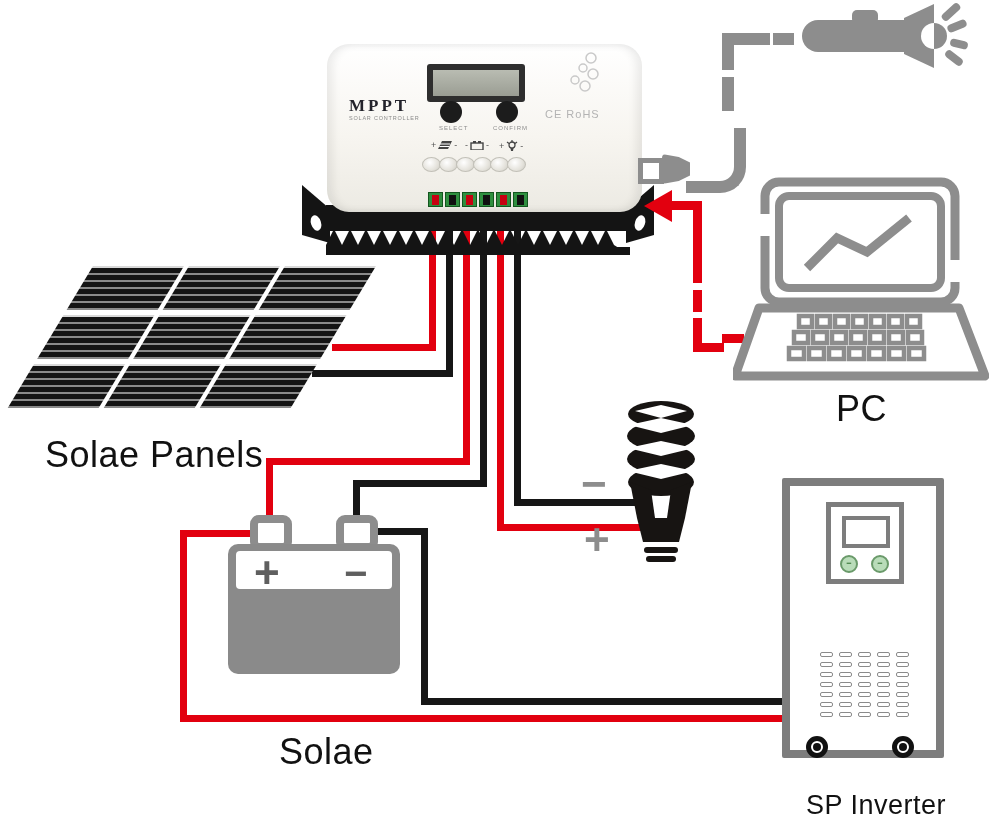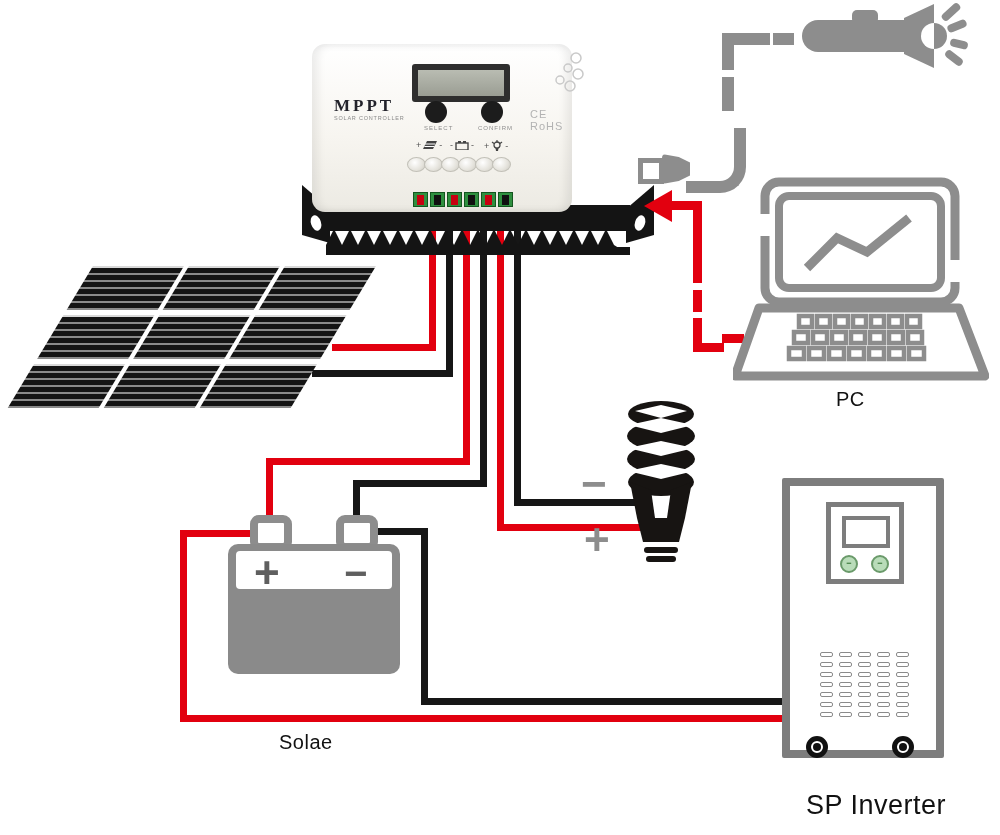--- a/index.html
+++ b/index.html
@@ -1,28 +1,28 @@
 <!DOCTYPE html>
 <html><head>
 <meta charset="utf-8">
 <style>
   html,body{margin:0;padding:0;background:#ffffff;font-family:"Liberation Sans",sans-serif;}
   #stage{position:relative;width:1000px;height:835px;background:#ffffff;overflow:hidden;}
   .abs{position:absolute;}
-  .label{position:absolute;color:#111;font-size:20px;letter-spacing:.5px;}
+  .label{position:absolute;color:#111;font-size:36px;letter-spacing:.5px;}
   
   .wire{position:absolute;}
   .wr{background:#e2000f;}
   .wk{background:#161616;}
   
   .gray{background:#8d8d8d;}
   
-  #ctrl-body{position:absolute;left:312px;top:44px;width:260px;height:168px;
+  #ctrl-body{position:absolute;left:327px;top:44px;width:315px;height:168px;
     background:linear-gradient(180deg,#ffffff 0%,#f7f5f0 55%,#eceae3 100%);
-    border-radius:13px;box-shadow:inset -6px 0 8px rgba(0,0,0,.07), inset 6px 0 8px rgba(0,0,0,.07);}
+    border-radius:22px;box-shadow:inset -6px 0 8px rgba(0,0,0,.07), inset 6px 0 8px rgba(0,0,0,.07);}
   #lcd{position:absolute;left:100px;top:20px;width:86px;height:26px;background:linear-gradient(180deg,#b9bcb2,#9a9d93);
     border:6px solid #2e2e2e;border-radius:3px;}
   .btn-circle{position:absolute;width:22px;height:22px;border-radius:50%;background:#1c1c1c;}
   .btn-label{position:absolute;font-size:6px;color:#8d8d8d;letter-spacing:1px;}
   #brand{position:absolute;left:22px;top:52px;font-family:"Liberation Serif",serif;font-weight:bold;
     font-size:17px;letter-spacing:3px;color:#23232b;}
   #subtitle{position:absolute;left:22px;top:71px;font-size:5.5px;color:#8a8a8a;letter-spacing:.8px;}
   #cert{position:absolute;left:218px;top:64px;font-size:11px;color:#b3b3b3;letter-spacing:1px;}
   .tgroup{position:absolute;top:96px;display:flex;align-items:center;gap:2px;color:#555;font-size:9px;}
   .screw{position:absolute;top:113px;width:17px;height:13px;border-radius:50%;
@@ -247,20 +247,21 @@
         <div class="pv-cell"></div>
         <div class="pv-cell"></div>
         <div class="pv-cell"></div>
       </div>
     <div class="pv-row">
         <div class="pv-cell"></div>
         <div class="pv-cell"></div>
         <div class="pv-cell"></div>
       </div>
   </div>
+  <div class="label" style="left:45px;top:434px;">Solae Panels</div>
 
   <svg class="abs" style="left:615px;top:400px;" width="92" height="162" viewBox="0 0 92 162">
     <g fill="#171412">
       <ellipse cx="46" cy="14" rx="33" ry="13"></ellipse>
       <ellipse cx="46" cy="36" rx="34" ry="14"></ellipse>
       <ellipse cx="46" cy="59" rx="34" ry="14"></ellipse>
       <ellipse cx="46" cy="82" rx="33" ry="14"></ellipse>
     </g>
     <polygon points="20,11 46,5 72,11 46,18" fill="#ffffff"></polygon>
     <polygon points="14,25 46,18 78,25 46,33" fill="#ffffff"></polygon>

